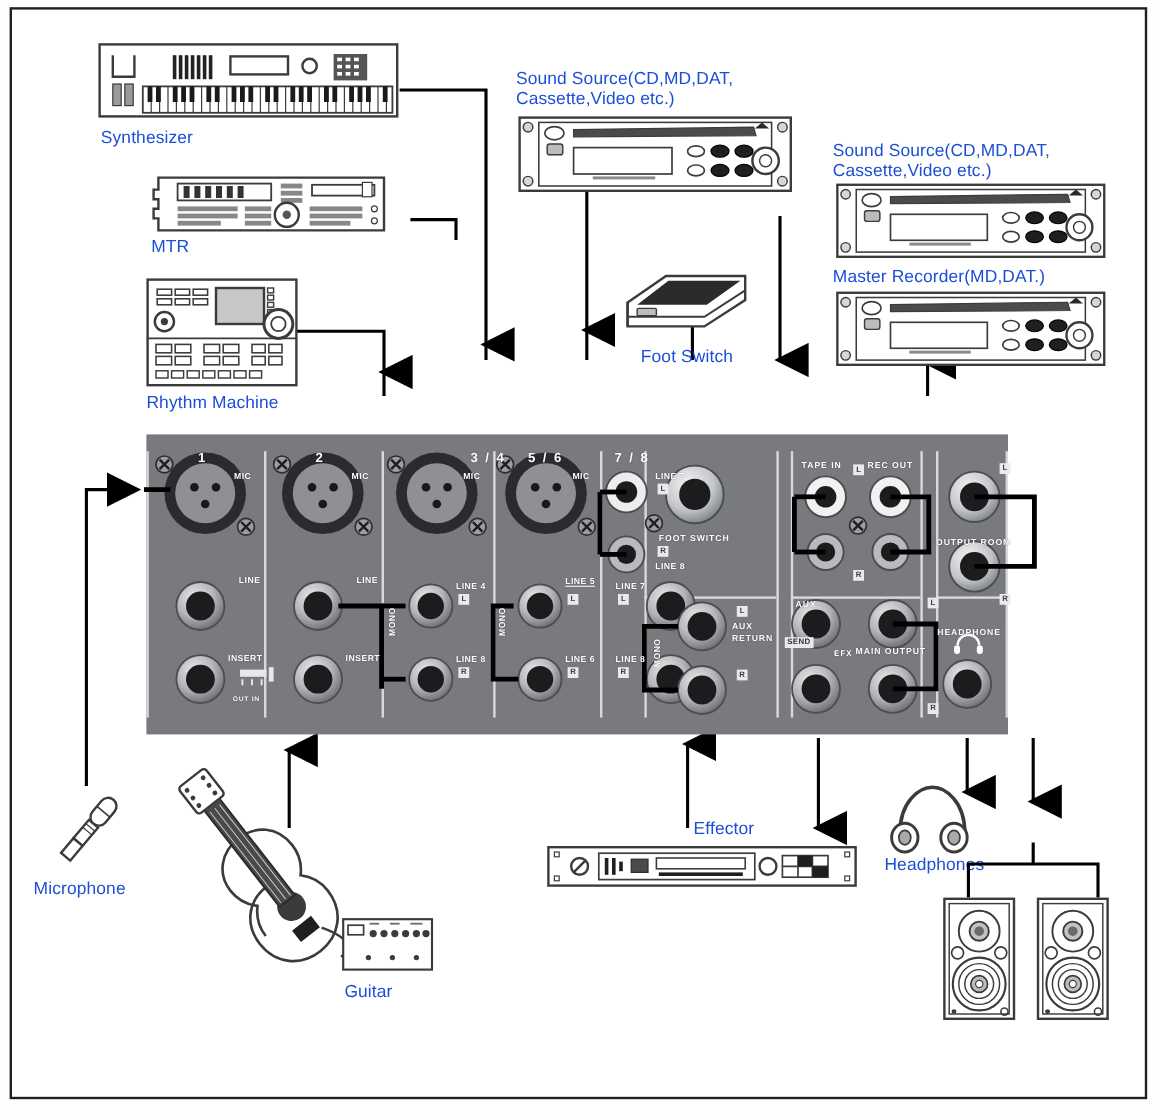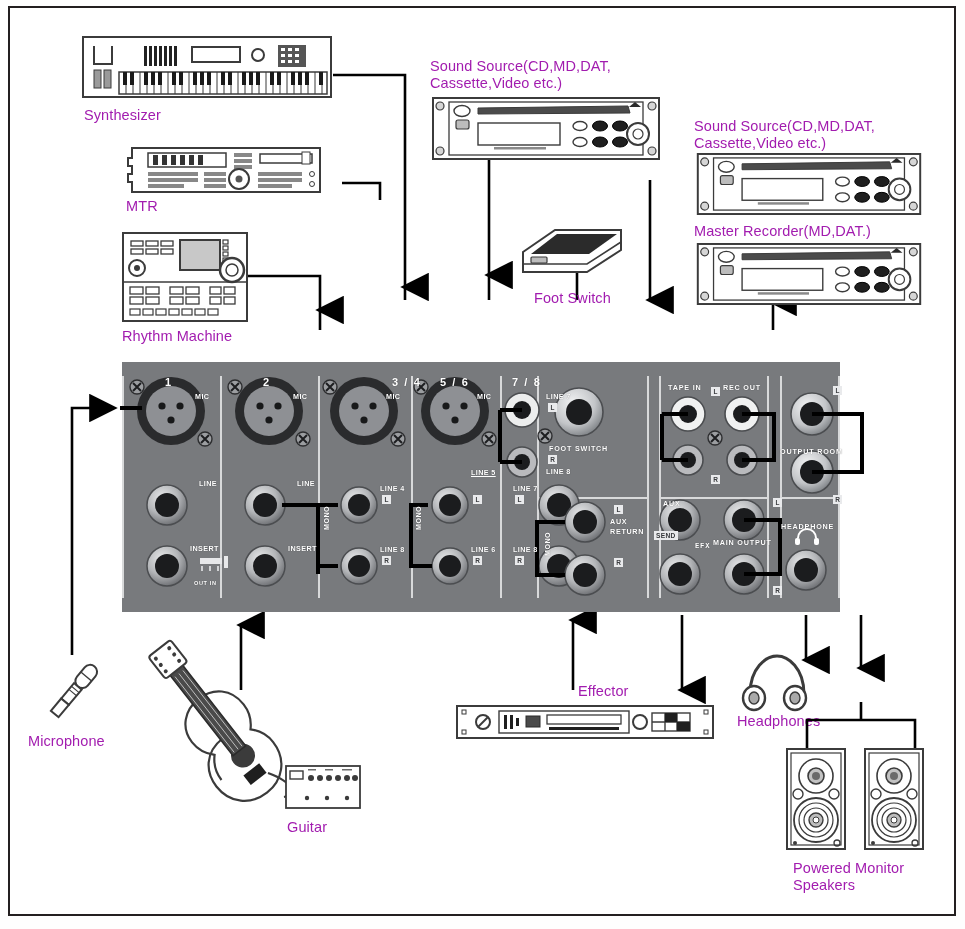--- a/index.html
+++ b/index.html
@@ -1,19 +1,19 @@
 <!DOCTYPE html>
 <html><head>
 <meta charset="utf-8">
 <style>
   html,body{margin:0;padding:0;background:#ffffff;}
   body{font-family:"Liberation Sans",sans-serif;}
   #page{position:relative;width:965px;height:929px;background:#fefefe;box-sizing:border-box;overflow:hidden;}
   #frame{position:absolute;left:8px;top:6px;width:948px;height:910px;border:2px solid #231f20;box-sizing:border-box;background:#fff;}
-  .lbl{position:absolute;color:#a21caf;font-size:14.5px;line-height:17px;white-space:pre;letter-spacing:.1px;}
+  .lbl{position:absolute;color:#1d4ed8;font-size:14.5px;line-height:17px;white-space:pre;letter-spacing:.1px;}
   .dev{position:absolute;}
   svg{display:block;overflow:visible;}
 
   
   #mixer{position:absolute;left:122px;top:362px;width:718px;height:250px;background:#787a7d;}
   #mixer .sep{position:absolute;width:1.5px;background:#d8d9da;}
   #mixer .hsep{position:absolute;height:1.5px;background:#d8d9da;}
   .jl{position:absolute;color:#ffffff;font-size:7.2px;font-weight:bold;letter-spacing:.4px;white-space:nowrap;
       text-shadow:0 0 1px rgba(0,0,0,.55);}
   .jl.big{font-size:11px;letter-spacing:1.6px;}
@@ -528,21 +528,21 @@
     <div class="jl big" style="left:227px;top:14px;padding-left:43px;">3 / 4</div>
     <div class="jl" style="left:264px;top:30px;">MIC</div>
     <div class="jl" style="left:258px;top:122px;">LINE 4</div>
     <div class="lr" style="left:260px;top:133px;">L</div>
     <div class="jl" style="left:200px;top:168px;transform:rotate(-90deg);transform-origin:left top;">MONO</div>
     <div class="jl" style="left:258px;top:183px;">LINE 8</div>
     <div class="lr" style="left:260px;top:194px;">R</div>
 
     <div class="jl big" style="left:318px;top:14px;">5 / 6</div>
     <div class="jl" style="left:355px;top:30px;">MIC</div>
-    <div class="jl" style="left:349px;top:106px;text-decoration:underline;">LINE 5</div>
+    <div class="jl" style="left:349px;top:118px;text-decoration:underline;">LINE 5</div>
     <div class="lr" style="left:351px;top:133px;">L</div>
     <div class="jl" style="left:292px;top:168px;transform:rotate(-90deg);transform-origin:left top;">MONO</div>
     <div class="jl" style="left:349px;top:183px;">LINE 6</div>
     <div class="lr" style="left:351px;top:194px;">R</div>
 
     <div class="jl big" style="left:390px;top:14px;">7 / 8</div>
     <div class="jl" style="left:424px;top:30px;">LINE 7</div>
     <div class="lr" style="left:426px;top:41px;">L</div>
     <div class="lr" style="left:426px;top:93px;">R</div>
     <div class="jl" style="left:424px;top:105px;">LINE 8</div>
@@ -756,16 +756,14 @@
       <circle cx="48" cy="46" r="5" fill="none" stroke="#3b3b3b" stroke-width="1.4"></circle>
       <circle cx="30" cy="72" r="22" fill="none" stroke="#3b3b3b" stroke-width="1.8"></circle>
       <circle cx="30" cy="72" r="17" fill="none" stroke="#3b3b3b" stroke-width="1.2"></circle>
       <circle cx="30" cy="72" r="12" fill="none" stroke="#3b3b3b" stroke-width="1.2"></circle>
       <circle cx="30" cy="72" r="7" fill="#bdbdbd" stroke="#3b3b3b" stroke-width="1.4"></circle>
       <circle cx="30" cy="72" r="3" fill="#fff" stroke="#3b3b3b"></circle>
       <circle cx="9" cy="95" r="2" fill="#3b3b3b"></circle>
       <circle cx="51" cy="95" r="3" fill="none" stroke="#3b3b3b" stroke-width="1.3"></circle>
     </svg>
   </div>
-  <div class="lbl" style="left:793px;top:860px;">Powered Monitor
-Speakers</div>
 
 </div>
 
 </body></html>

